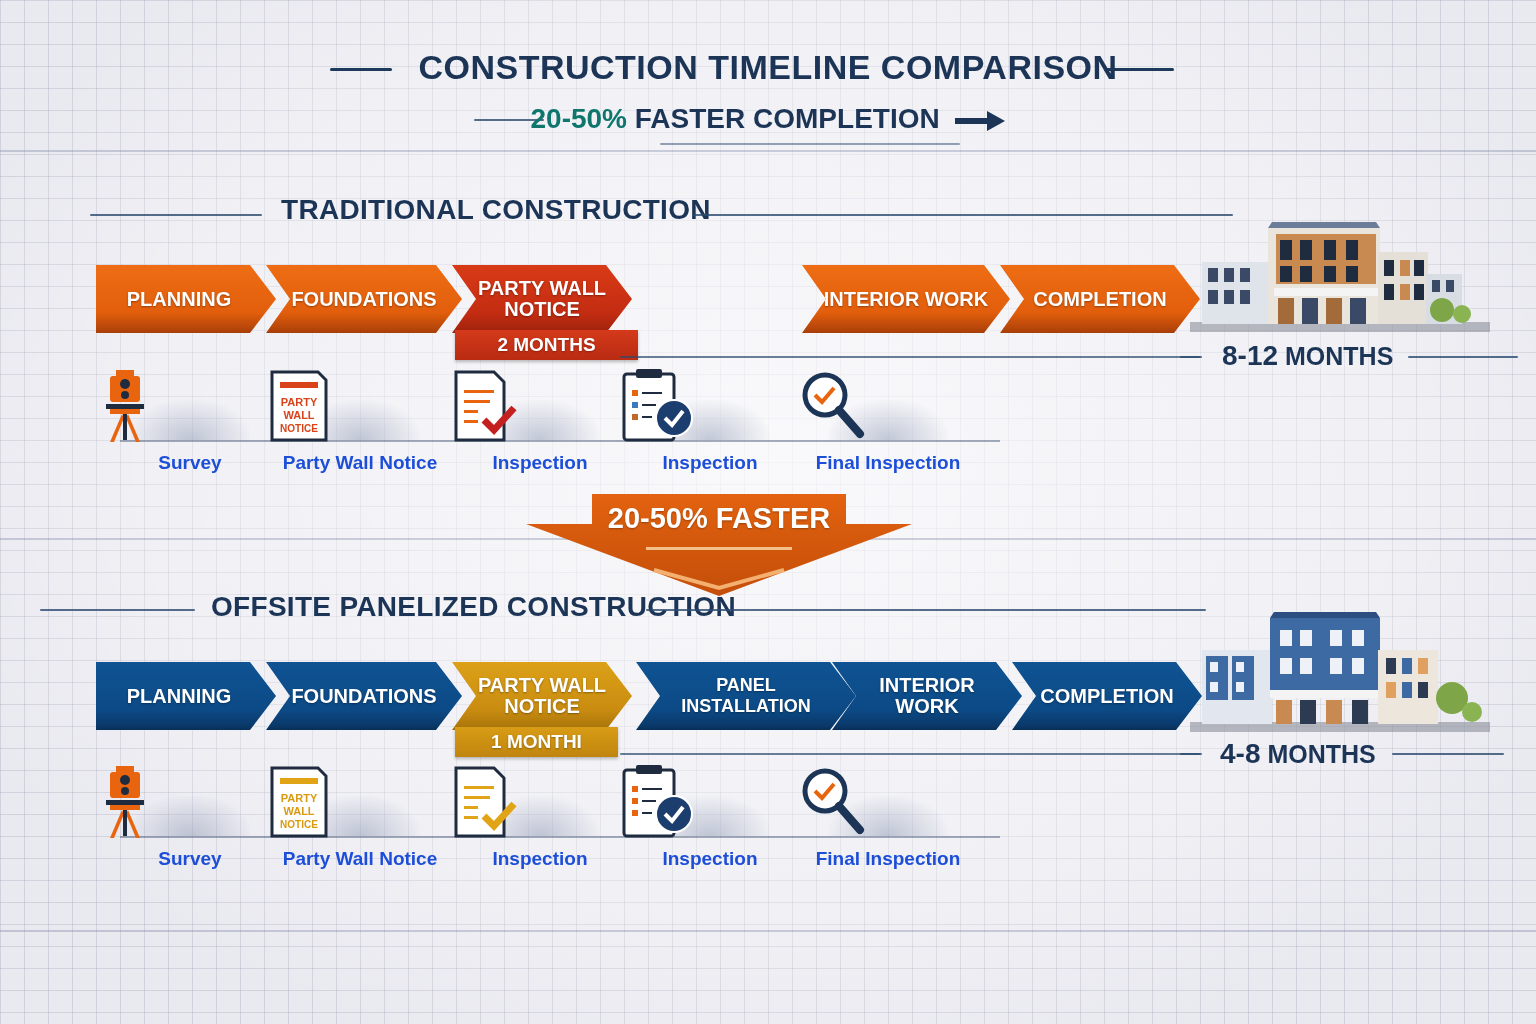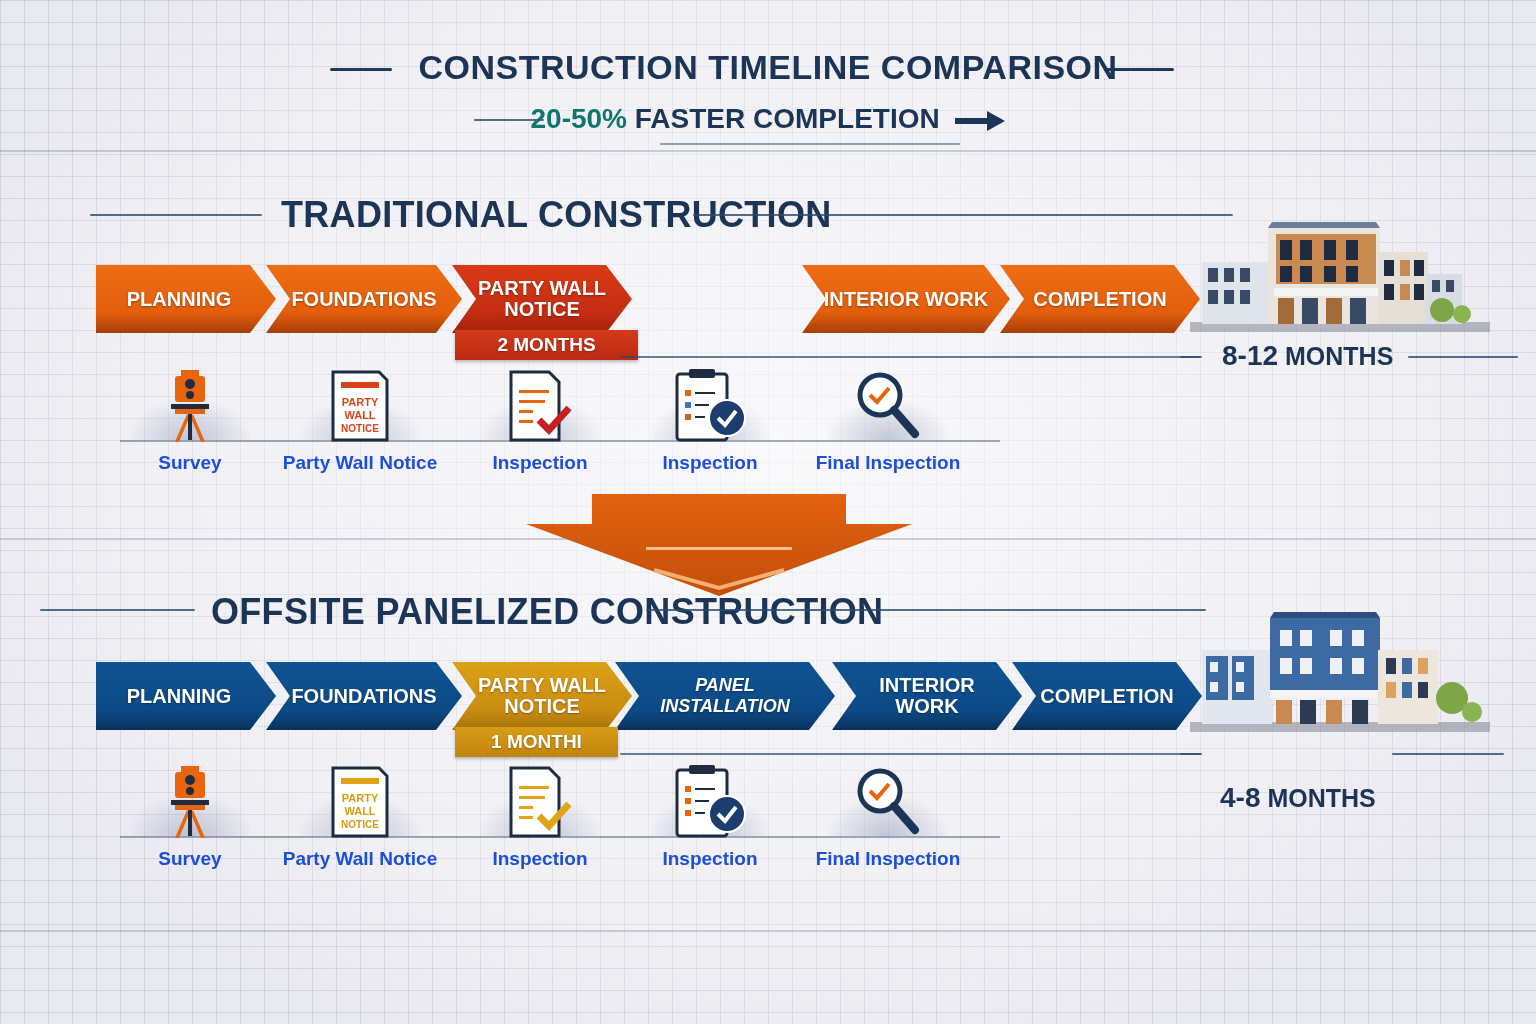--- a/index.html
+++ b/index.html
@@ -27,21 +27,21 @@
     font-size: 34px; font-weight: bold; color: #1c3557; letter-spacing: 0.5px;
   }
   .subtitle {
     position: absolute; left: 0; top: 103px; width: 1536px; text-align: center;
     font-size: 28px; font-weight: bold; color: #1c3557;
   }
   .subtitle .accent { color: #0f766e; }
   .subtitle .arrow { display: inline-block; margin-left: 8px; color: #1c3557; font-size: 28px; }
 
   .section-title {
-    position: absolute; font-size: 36px; font-weight: bold; color: #1c3557; letter-spacing: 0.3px;
+    position: absolute; font-size: 28px; font-weight: bold; color: #1c3557; letter-spacing: 0.3px;
   }
 
   .track { position: absolute; height: 68px; }
   .seg {
     position: absolute; top: 0; height: 68px;
     display: flex; align-items: center; justify-content: center;
     color: #fff; font-weight: bold; font-size: 20px; text-align: center; line-height: 21px;
     text-shadow: 0 1px 2px rgba(0,0,0,0.35);
     clip-path: polygon(0 0, calc(100% - 26px) 0, 100% 50%, calc(100% - 26px) 100%, 0 100%, 24px 50%);
     padding-left: 14px; padding-right: 14px;
@@ -62,21 +62,21 @@
   .badge.gold { background: linear-gradient(180deg, #d89c16, #c0850e); }
 
   .building { position: absolute; }
   .duration {
     position: absolute; font-weight: bold; color: #1c3557; font-size: 25px; white-space: nowrap;
   }
   .duration .num { font-size: 28px; }
 
   .icon-row { position: absolute; left: 0; width: 1536px; }
   .icon-item { position: absolute; width: 180px; text-align: center; }
-  .icon-box { position: relative; height: 78px; display: flex; align-items: flex-end; justify-content: center; }
+  .icon-box { position: relative; height: 78px; display: flex; align-items: flex-end; }
   .icon-box .mist {
     position: absolute; bottom: 2px; left: 50%; transform: translateX(-50%);
     width: 120px; height: 40px;
     background: radial-gradient(ellipse at 50% 100%, rgba(150,160,185,0.55) 0%, rgba(150,160,185,0.15) 55%, rgba(150,160,185,0) 75%);
   }
   .icon-label { margin-top: 10px; font-size: 19px; font-weight: bold; color: #1d4ed8; }
   .baseline { position: absolute; height: 2px; background: rgba(60,80,110,0.45); }
 
   .faster {
     position: absolute; left: 526px; top: 494px; width: 386px; height: 104px;
@@ -263,37 +263,38 @@
     <defs>
       <linearGradient id="fg" x1="0" y1="0" x2="0" y2="1">
         <stop offset="0" stop-color="#e2620f"></stop>
           <stop offset="1" stop-color="#c44e0a"></stop>
       </linearGradient>
     </defs>
     <polygon points="66,0 320,0 320,30 386,30 193,102 0,30 66,30" fill="url(#fg)"></polygon>
     <rect x="120" y="53" width="146" height="3" fill="#f4c08a"></rect>
     <polyline points="128,76 193,94 258,76" fill="none" stroke="#f4b070" stroke-width="4"></polyline>
   </svg>
+  <div class="faster-text">20-50% FASTER</div>
 </div>
 
 <div class="hline thin" style="left:40px; top:609px; width:155px;"></div>
 <div class="section-title" style="left:211px; top:591px;">OFFSITE PANELIZED CONSTRUCTION</div>
 <div class="hline thin" style="left:646px; top:609px; width:560px;"></div>
 
 <div class="track" style="left:96px; top:662px; width:1110px;">
   <div class="seg blue first" style="left:0; width:180px;">
       <span>PLANNING</span>
     </div>
   <div class="seg blue" style="left:170px; width:196px;">
       <span>FOUNDATIONS</span>
     </div>
   <div class="seg gold" style="left:356px; width:180px;">
       <span><span>PARTY WALL</span><br><span>NOTICE</span></span>
     </div>
-  <div class="seg blue small" style="left:519px; width:220px;font-style:italic;">
+  <div class="seg blue small" style="left:540px; width:220px;">
       <span>PANEL INSTALLATION</span>
     </div>
   <div class="seg blue" style="left:736px; width:190px;">
       <span>INTERIOR WORK</span>
     </div>
   <div class="seg blue" style="left:916px; width:190px;">
       <span>COMPLETION</span>
     </div>
 </div>
 <div class="badge gold" style="left:455px; top:727px; width:163px;">1 MONTHI</div>
@@ -329,21 +330,21 @@
       <rect x="212" y="50" width="10" height="16" fill="#3e6aa3"></rect>
       <rect x="228" y="50" width="10" height="16" fill="#e0a060"></rect>
     <rect x="196" y="74" width="10" height="16" fill="#e0a060"></rect>
       <rect x="212" y="74" width="10" height="16" fill="#3e6aa3"></rect>
       <rect x="228" y="74" width="10" height="16" fill="#2c3a52"></rect>
     <circle cx="262" cy="90" r="16" fill="#7ea547"></circle>
       <circle cx="282" cy="104" r="10" fill="#8ab352"></circle>
   </svg>
 </div>
 <div class="hline thin" style="left:1180px; top:753px; width:22px;"></div>
-<div class="duration" style="left:1220px; top:738px;margin-top:44px;">
+<div class="duration" style="left:1220px; top:738px;">
   <span class="num">4-8</span>
   <span>MONTHS</span>
 </div>
 <div class="hline thin" style="left:1392px; top:753px; width:112px;"></div>
 
 <div class="baseline" style="left:120px; top:836px; width:880px;"></div>
 <div class="icon-row" style="top:760px;">
   <div class="icon-item" style="left:100px;">
     <div class="icon-box">
         <div class="mist"></div>

